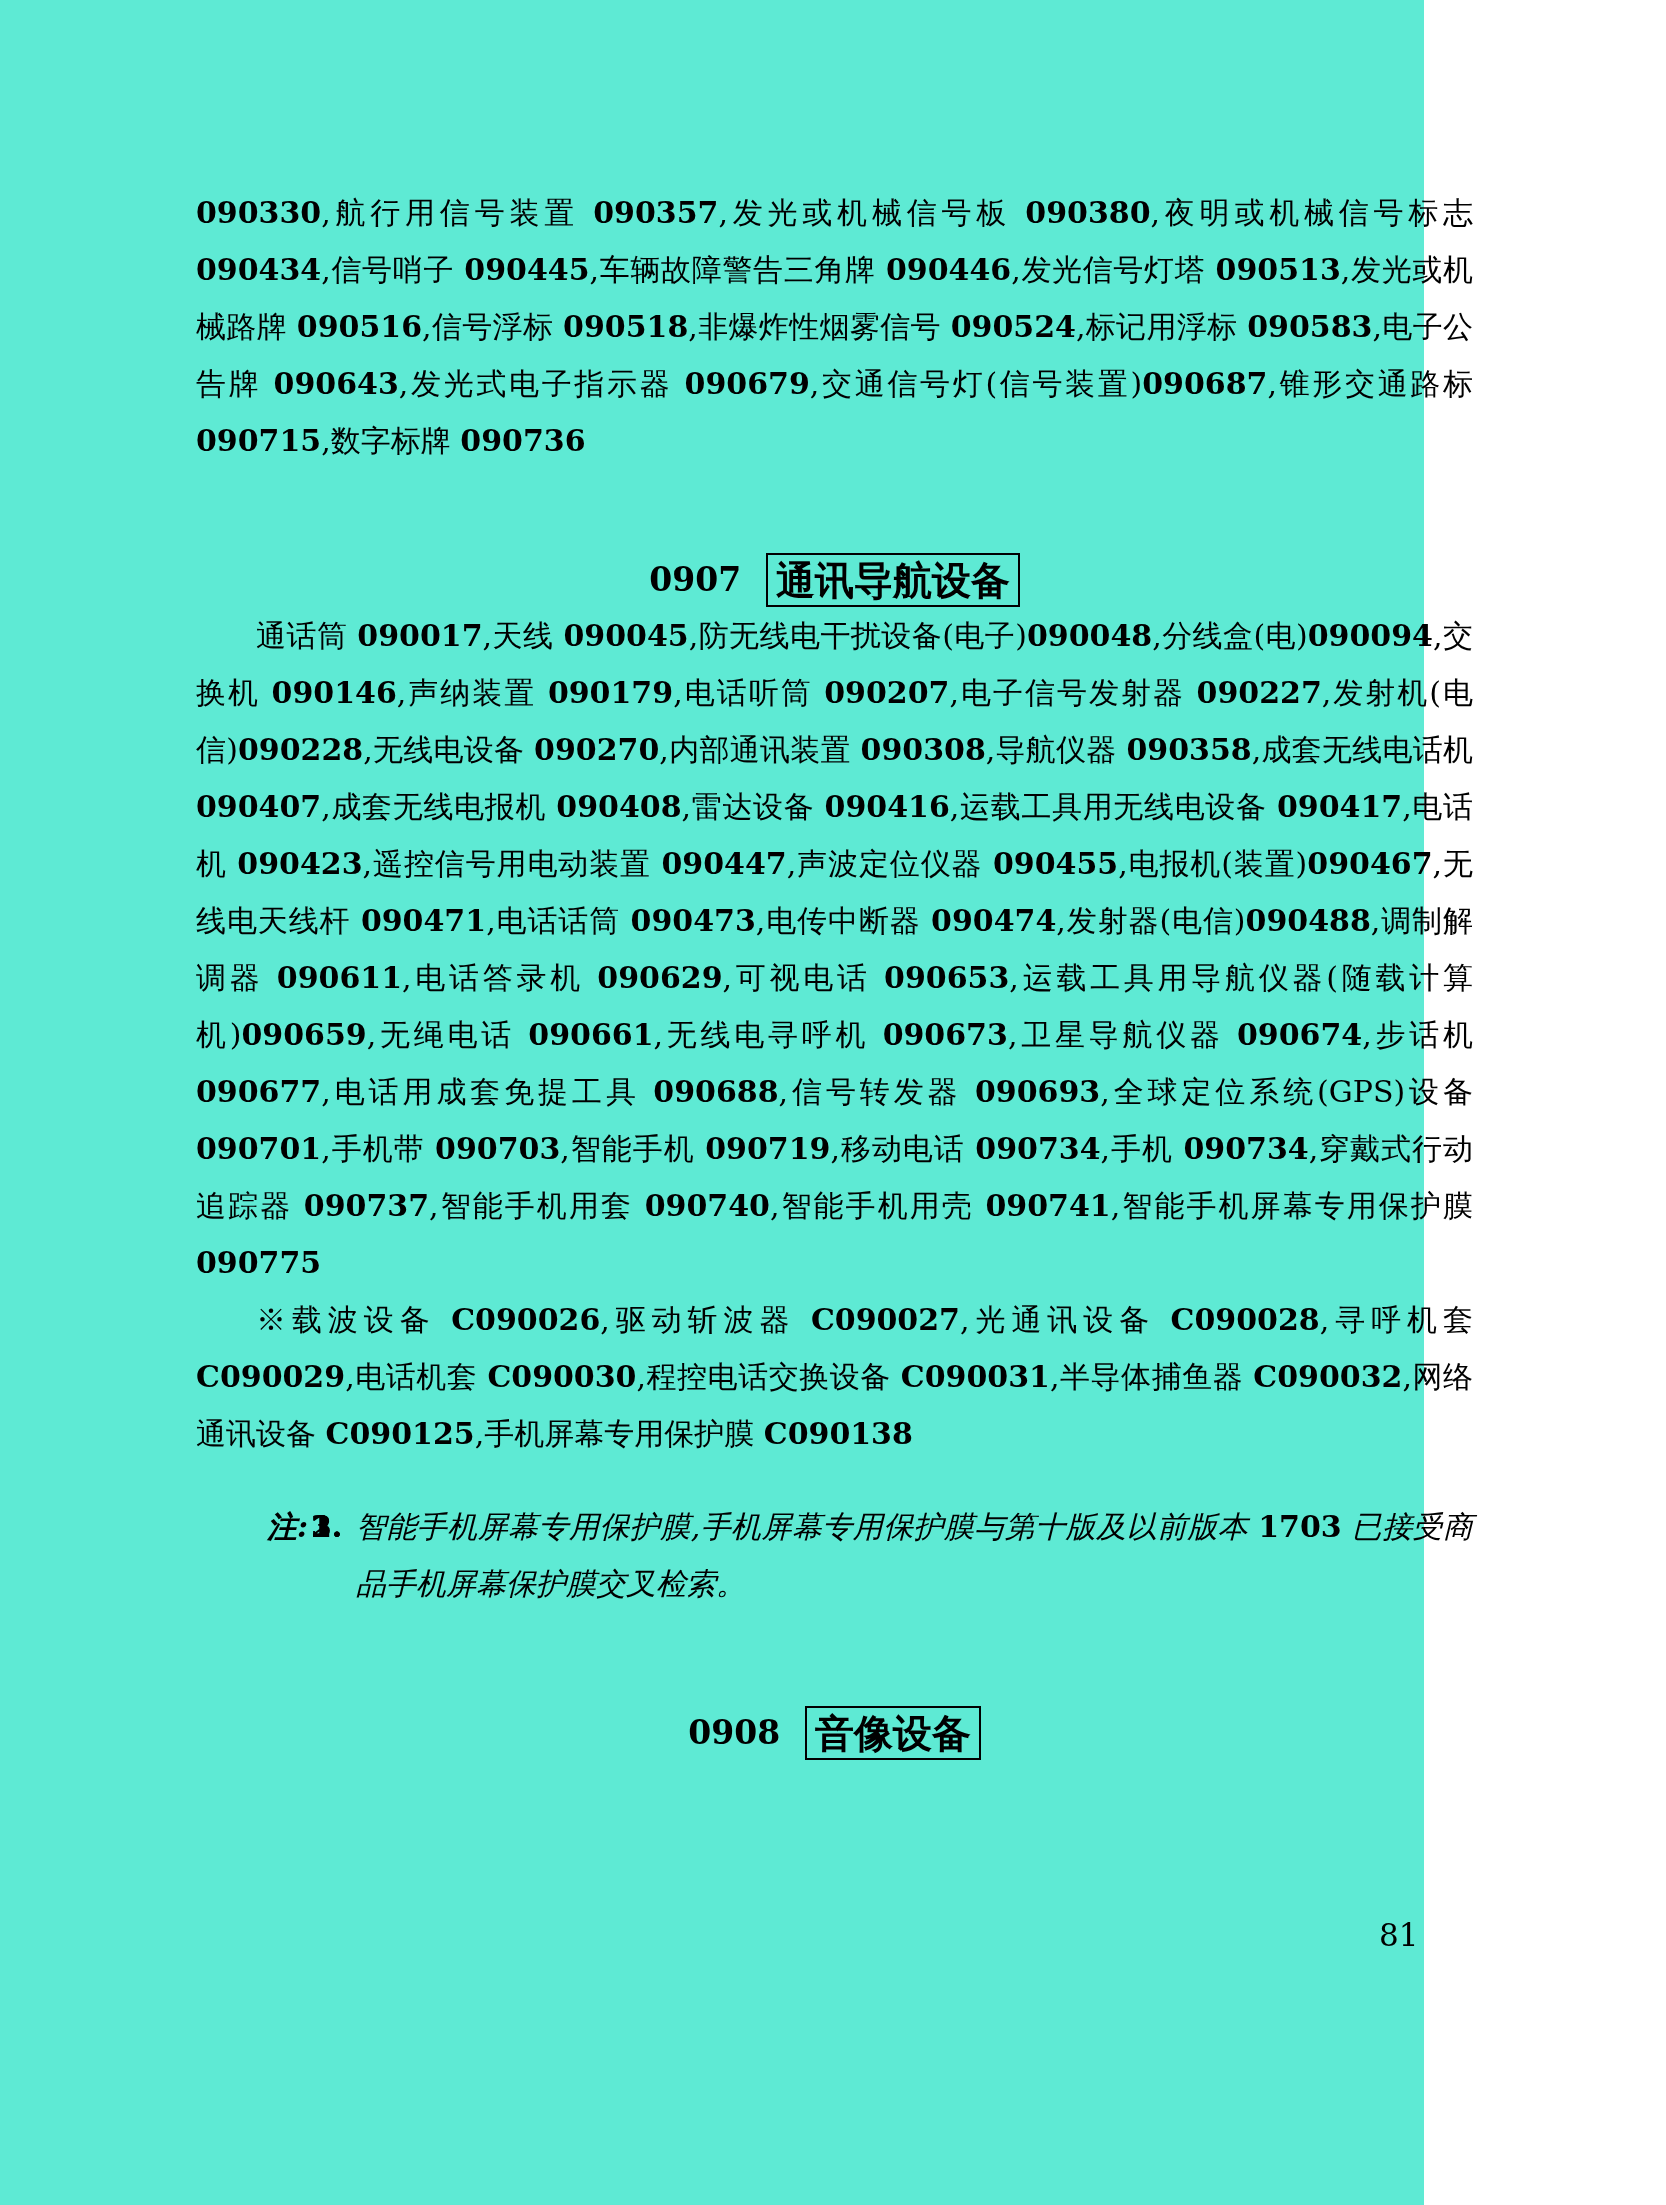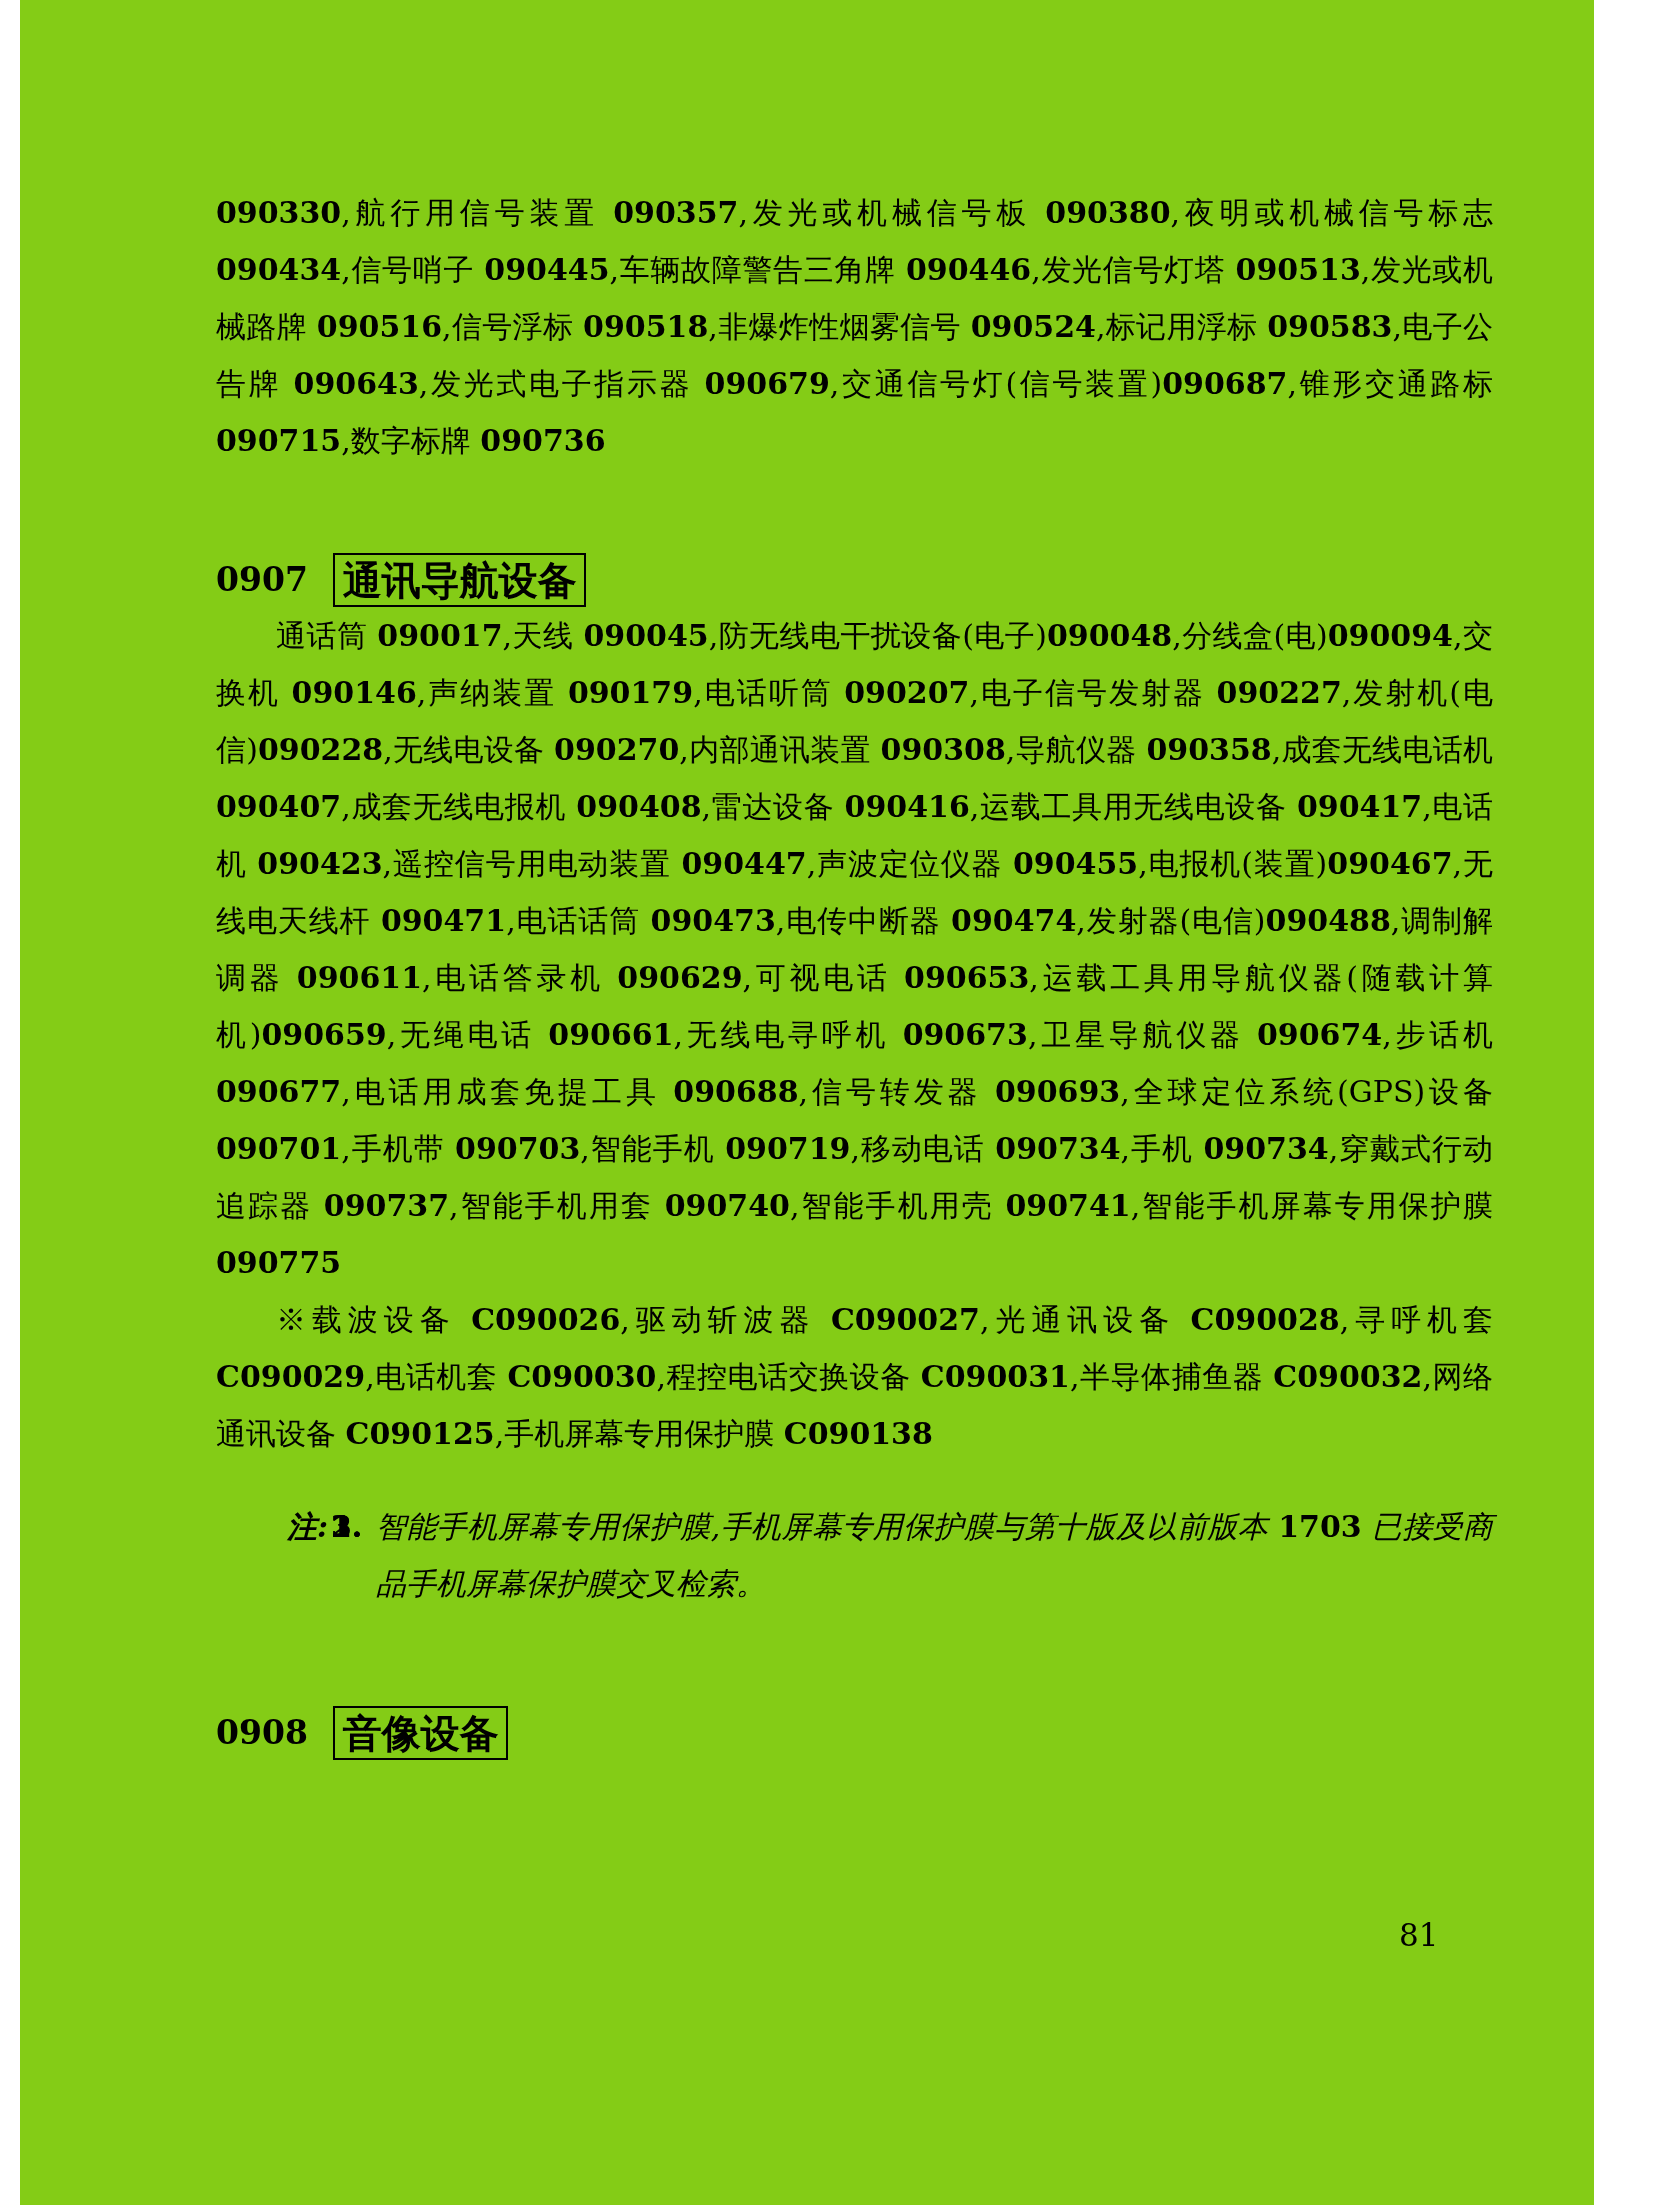--- a/index.html
+++ b/index.html
@@ -1,40 +1,40 @@
 <!DOCTYPE html>
 <html style="font-size:10.4px"><head>
 <meta charset="utf-8">
 <style>
   html, body { margin: 0; padding: 0; background: #ffffff; }
   .page {
     position: relative;
-    width: 1574px;
+    width: 1424px;
     height: 2205px;
-    background: #84cc16;
+    background: #5eead4;
     color: #000000;
     font-family: "DejaVu Serif", "Liberation Serif", serif;
-    margin-left: 20px;
   }
   .content {
     position: absolute;
     left: 196px;
     top: 184px;
     width: 1277px;
     font-size: 30px;
     line-height: 57px;
     text-align: justify;
     text-align-last: left;
   }
   .content p { margin: 0; }
   .content b { font-weight: bold; }
   .indent { text-indent: 60px; }
 
   .section-heading {
     display: flex;
+    justify-content: center;
     align-items: center;
     gap: 25px;
     text-align: center;
     text-align-last: center;
   }
   .heading-0907 { margin-top: 84px; }
   .heading-0908 { margin-top: 94px; }
   .heading-code {
     font-weight: bold;
     font-size: 33px;

